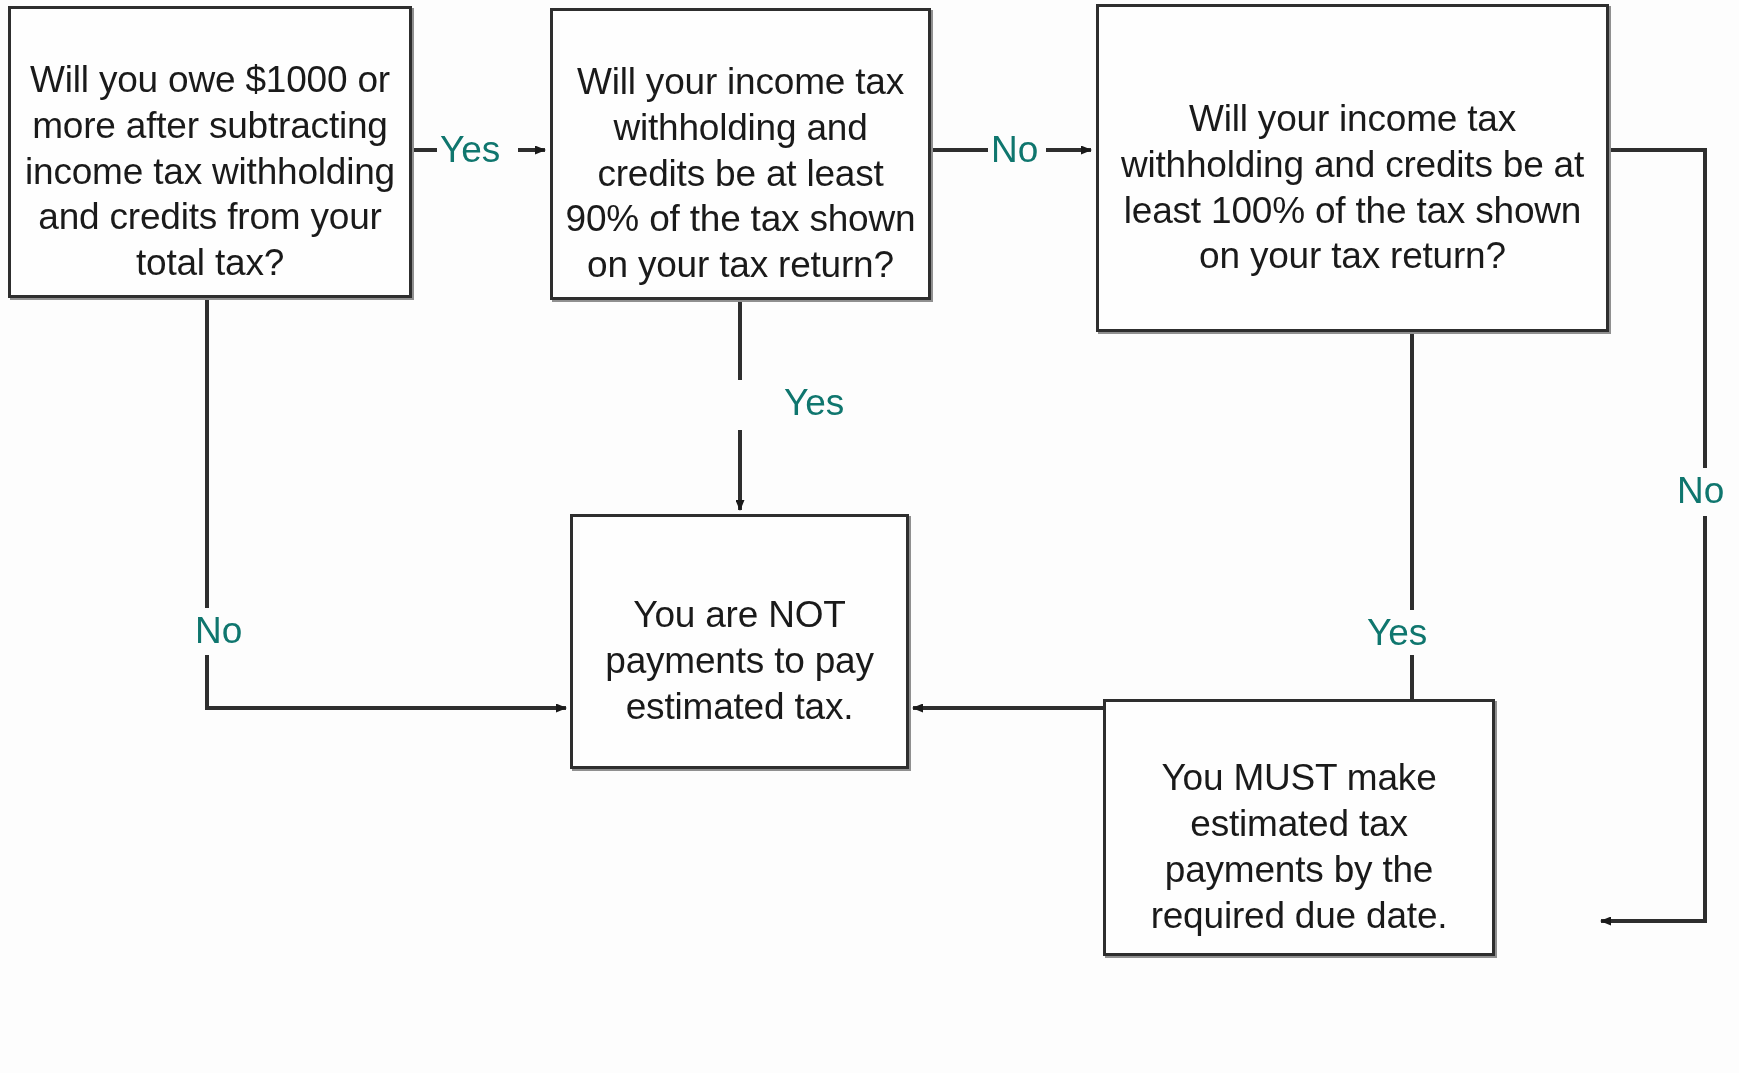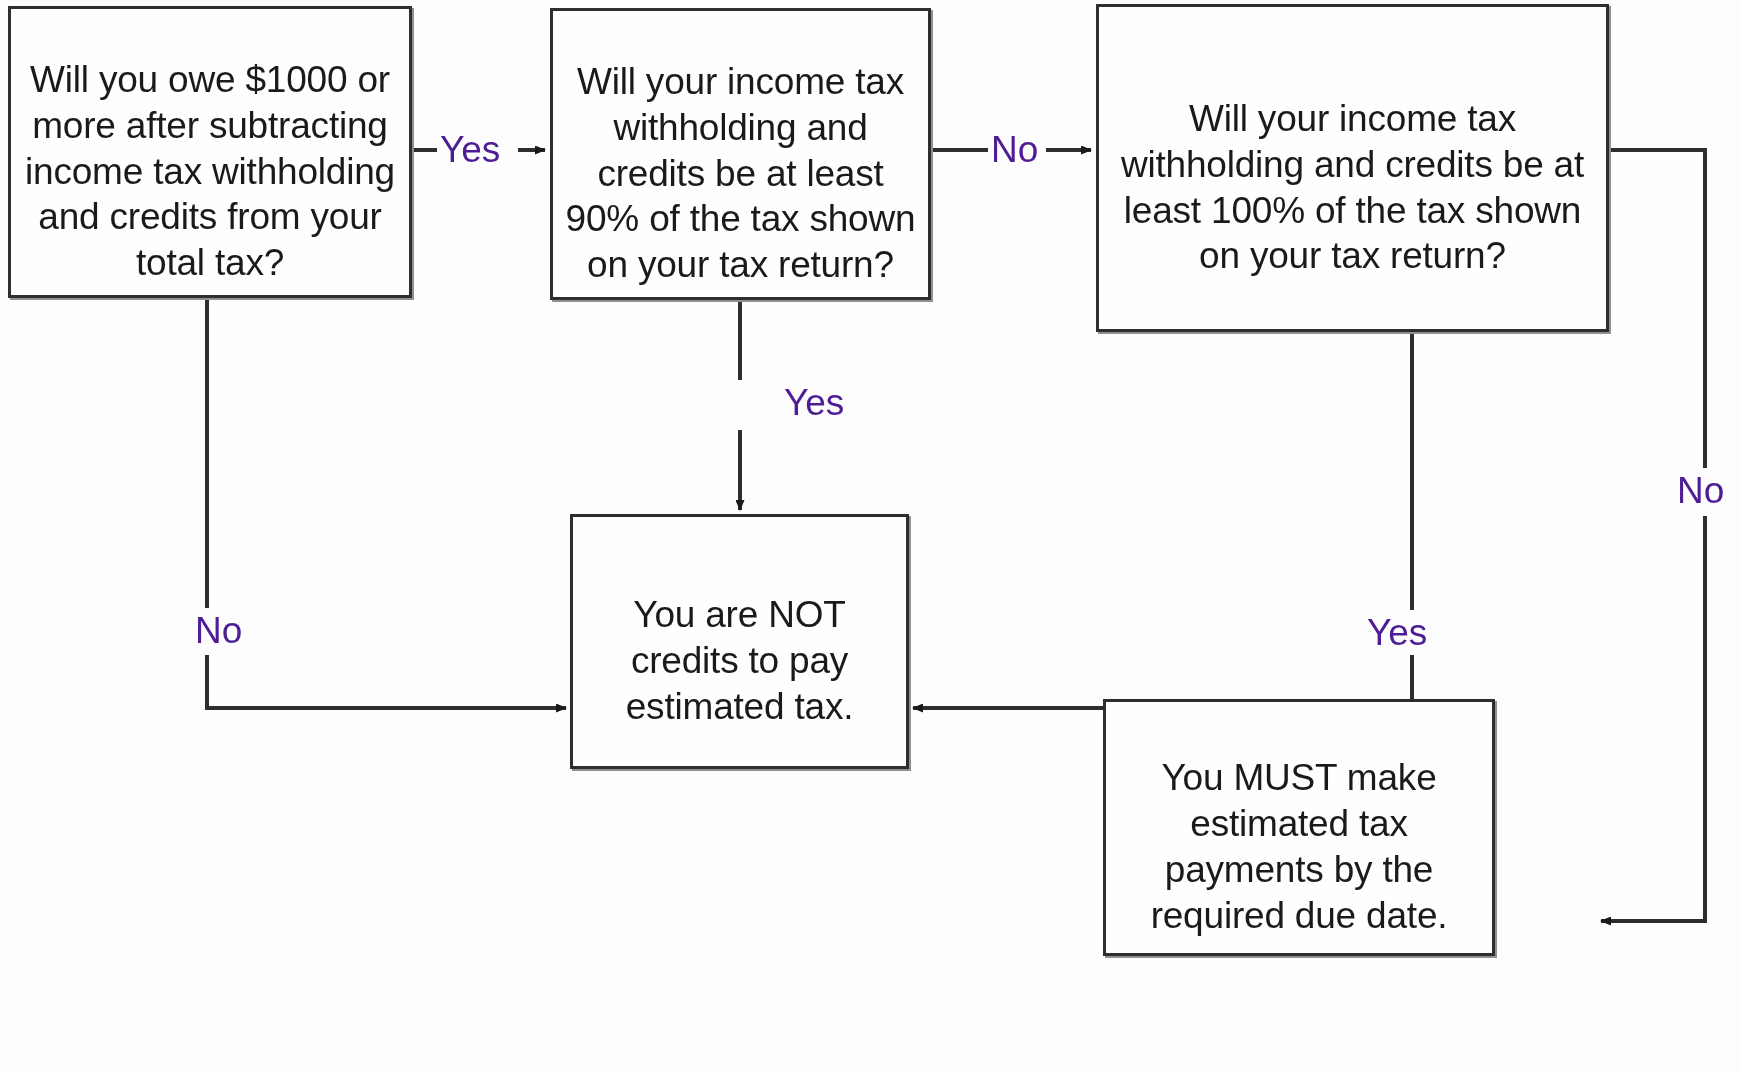--- a/index.html
+++ b/index.html
@@ -45,21 +45,21 @@
     margin-top: 39px;
   }
   #node-owe1000     { left: 8px;    top: 6px;   width: 404px; height: 292px; font-size: 37px; }
   #node-pct90       { left: 550px;  top: 8px;   width: 381px; height: 292px; font-size: 37px; }
   #node-pct100      { left: 1096px; top: 4px;   width: 513px; height: 328px; font-size: 37px; }
   #node-not-required{ left: 570px;  top: 514px; width: 339px; height: 255px; font-size: 37px; }
   #node-must-pay    { left: 1103px; top: 699px; width: 392px; height: 257px; font-size: 37px; }
 
   .edge-label {
     position: absolute;
-    color: #4c1d95;
+    color: #0f766e;
     font-size: 37px;
     line-height: 1;
     white-space: nowrap;
     background: #fdfdfd;
     padding: 0 3px;
   }
   #label-yes-1-2 { left: 437px;  top: 131px; }
   #label-no-2-3  { left: 988px;  top: 131px; }
   #label-yes-2-4 { left: 781px;  top: 384px; }
   #label-no-1-4  { left: 192px;  top: 612px; }
@@ -119,21 +119,21 @@
 
   <div class="node" id="node-pct90">
     <span class="node-text">Will your income tax withholding and credits be at least 90% of the tax shown on your tax return?</span>
   </div>
 
   <div class="node" id="node-pct100">
     <span class="node-text">Will your income tax withholding and credits be at least 100% of the tax shown on your tax return?</span>
   </div>
 
   <div class="node" id="node-not-required">
-    <span class="node-text">You are NOT credits to pay estimated tax.</span>
+    <span class="node-text">You are NOT payments to pay estimated tax.</span>
   </div>
 
   <div class="node" id="node-must-pay">
     <span class="node-text">You MUST make estimated tax payments by the required due date.</span>
   </div>
 
   <div class="edge-label" id="label-yes-1-2">Yes</div>
 
   <div class="edge-label" id="label-no-2-3">No</div>
 

